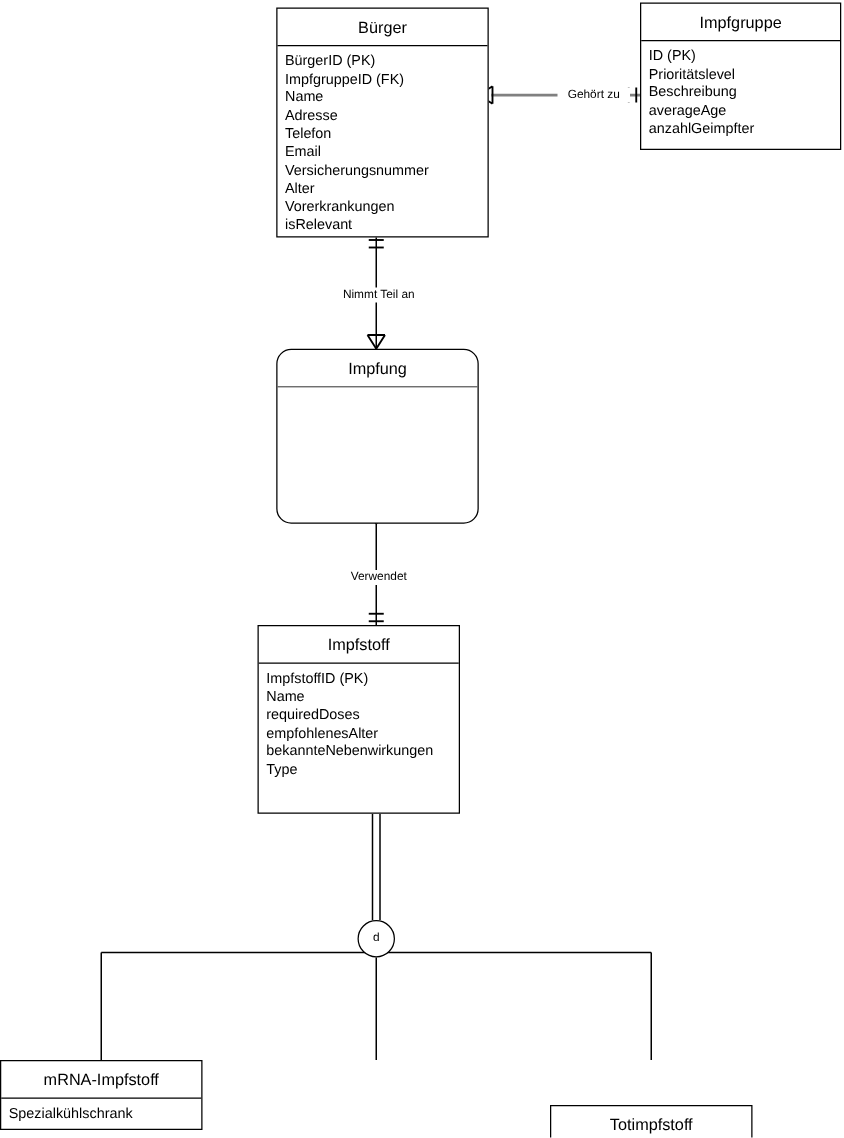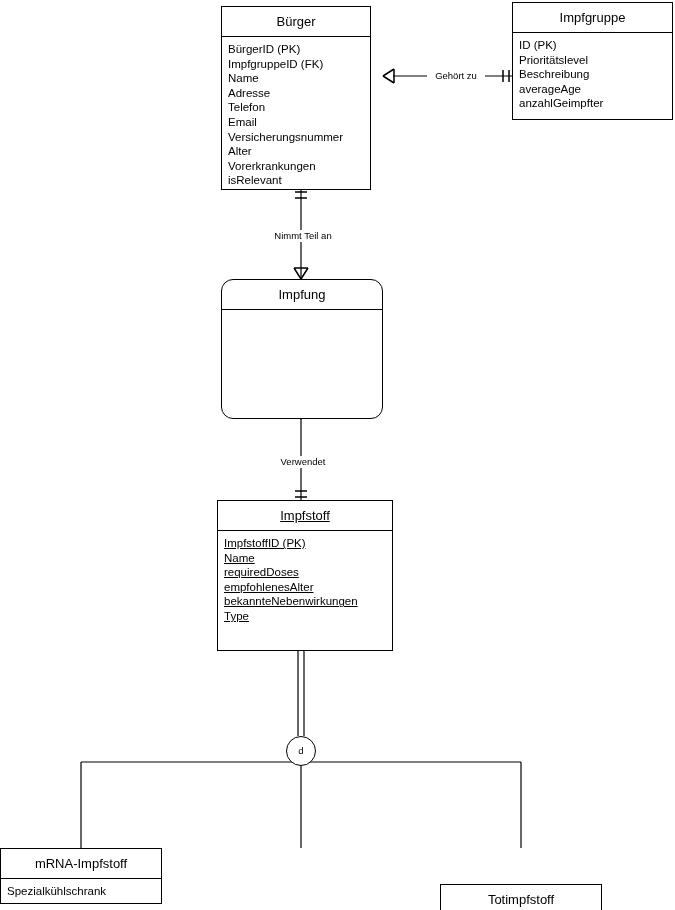--- a/index.html
+++ b/index.html
@@ -115,21 +115,21 @@
     <line x1="304" y1="651" x2="304" y2="736" stroke="#000000" stroke-width="1.2"></line>
 
     <line x1="301" y1="766" x2="301" y2="848" stroke="#000000" stroke-width="1.2"></line>
 
     <line x1="81" y1="762" x2="521" y2="762" stroke="#000000" stroke-width="1.2"></line>
 
     <line x1="81" y1="762" x2="81" y2="848" stroke="#000000" stroke-width="1.2"></line>
     <line x1="521" y1="762" x2="521" y2="848" stroke="#000000" stroke-width="1.2"></line>
   </svg>
 
-  <div class="entity" style="left:221px; top:6px; width:150px; height:184px;">
+  <div class="entity" style="left:221px; top:6px; width:170px; height:184px;">
     <div class="entity-title">Bürger</div>
     <div class="attr-list">
       <div class="attr">BürgerID (PK)</div>
       <div class="attr">ImpfgruppeID (FK)</div>
       <div class="attr">Name</div>
       <div class="attr">Adresse</div>
       <div class="attr">Telefon</div>
       <div class="attr">Email</div>
       <div class="attr">Versicherungsnummer</div>
       <div class="attr">Alter</div>
@@ -146,21 +146,21 @@
       <div class="attr">Beschreibung</div>
       <div class="attr">averageAge</div>
       <div class="attr">anzahlGeimpfter</div>
     </div>
   </div>
 
   <div class="entity rounded" style="left:221px; top:279px; width:162px; height:140px;">
     <div class="entity-title">Impfung</div>
   </div>
 
-  <div class="entity" style="left:217px; top:500px; width:176px; height:151px;text-decoration:underline;">
+  <div class="entity" style="left:206px; top:500px; width:162px; height:151px;">
     <div class="entity-title">Impfstoff</div>
     <div class="attr-list">
       <div class="attr">ImpfstoffID (PK)</div>
       <div class="attr">Name</div>
       <div class="attr">requiredDoses</div>
       <div class="attr">empfohlenesAlter</div>
       <div class="attr">bekannteNebenwirkungen</div>
       <div class="attr">Type</div>
     </div>
   </div>
@@ -175,19 +175,19 @@
   </div>
 
 
   <div class="entity" style="left:440px; top:884px; width:162px; height:56px;">
     <div class="entity-title">Totimpfstoff</div>
     <div class="attr-list">
       <div class="attr">Aufreinigungsgrad</div>
     </div>
   </div>
 
-  <div class="edge-label" style="left:427px; top:70px; width:54px;">Gehört zu</div>
+  <div class="edge-label" style="left:446px; top:70px; width:54px;">Gehört zu</div>
 
   <div class="edge-label" style="left:258px; top:230px; width:86px;">Nimmt Teil an</div>
 
   <div class="edge-label" style="left:269px; top:456px; width:64px;">Verwendet</div>
 
 </div>
 
 </body></html>

